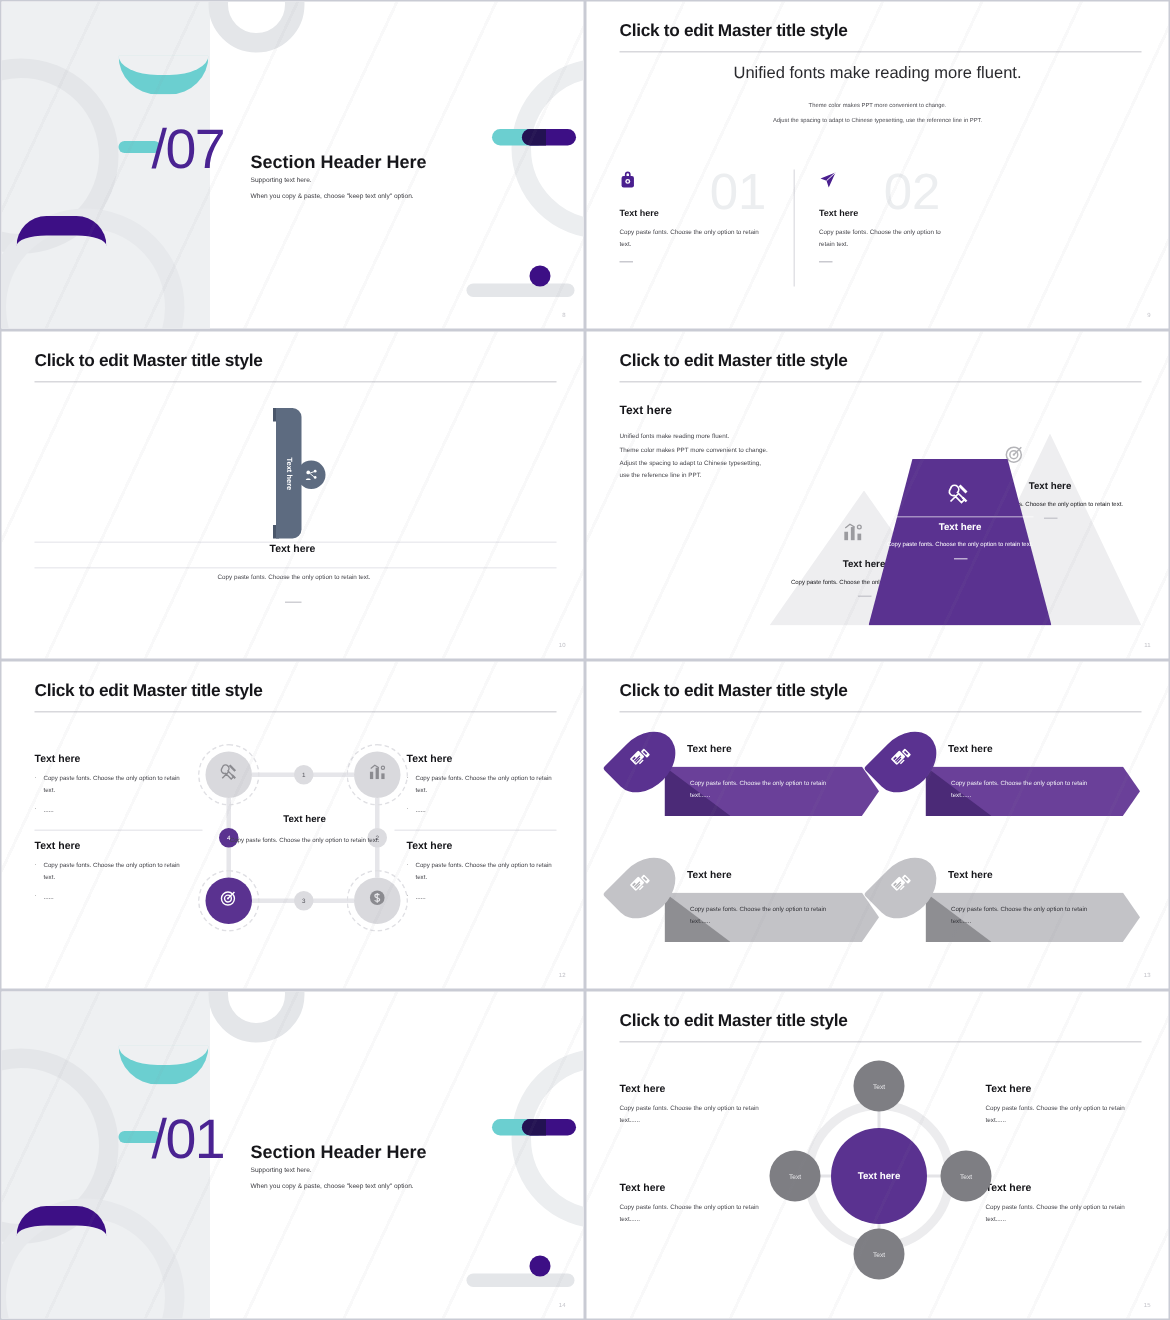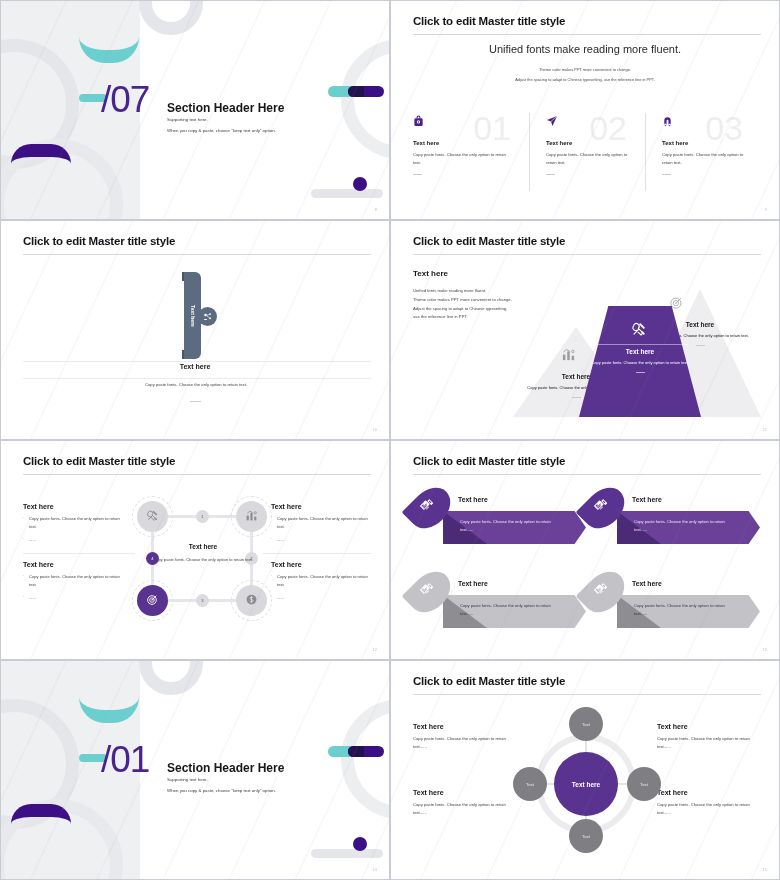--- a/index.html
+++ b/index.html
@@ -396,35 +396,20 @@
         <div class="s2-icon">
           <svg width="12" height="12" viewBox="0 0 24 24">
               <path d="M22 2L2 10l8 3 3 9z" fill="#4a1f8f"></path>
               <path d="M22 2l-12 11" stroke="#fff" stroke-width="1.3" fill="none"></path>
             </svg>
         </div>
         <div class="s2-h">Text here</div>
         <div class="s2-p">Copy paste fonts. Choose the only option to retain text.</div>
         <div class="s2-dash"></div>
       </div>
-      <div class="s2-col">
-        <div class="s2-ghost">03</div>
-        <div class="s2-icon">
-          <svg width="11" height="12" viewBox="0 0 24 26">
-              <path d="M5 22V12a7 7 0 0114 0v10h-5V12a2 2 0 10-4 0v10z" fill="#4a1f8f"></path>
-              <rect x="5" y="19" width="5" height="4" fill="#fff"></rect>
-              <rect x="14" y="19" width="5" height="4" fill="#fff"></rect>
-              <circle cx="7.5" cy="23" r="1.3" fill="#4a1f8f"></circle>
-              <circle cx="16.5" cy="23" r="1.3" fill="#4a1f8f"></circle>
-            </svg>
-        </div>
-        <div class="s2-h">Text here</div>
-        <div class="s2-p">Copy paste fonts. Choose the only option to retain text.</div>
-        <div class="s2-dash"></div>
-      </div>
     </div>
     <div class="pagenum">9</div>
     <div class="wm"></div>
   </div>
 
   <div class="slide">
     <div class="title">Click to edit Master title style</div>
     <div class="title-rule"></div>
     <div class="s3-tab-t"></div>
     <div class="s3-tab-b"></div>

